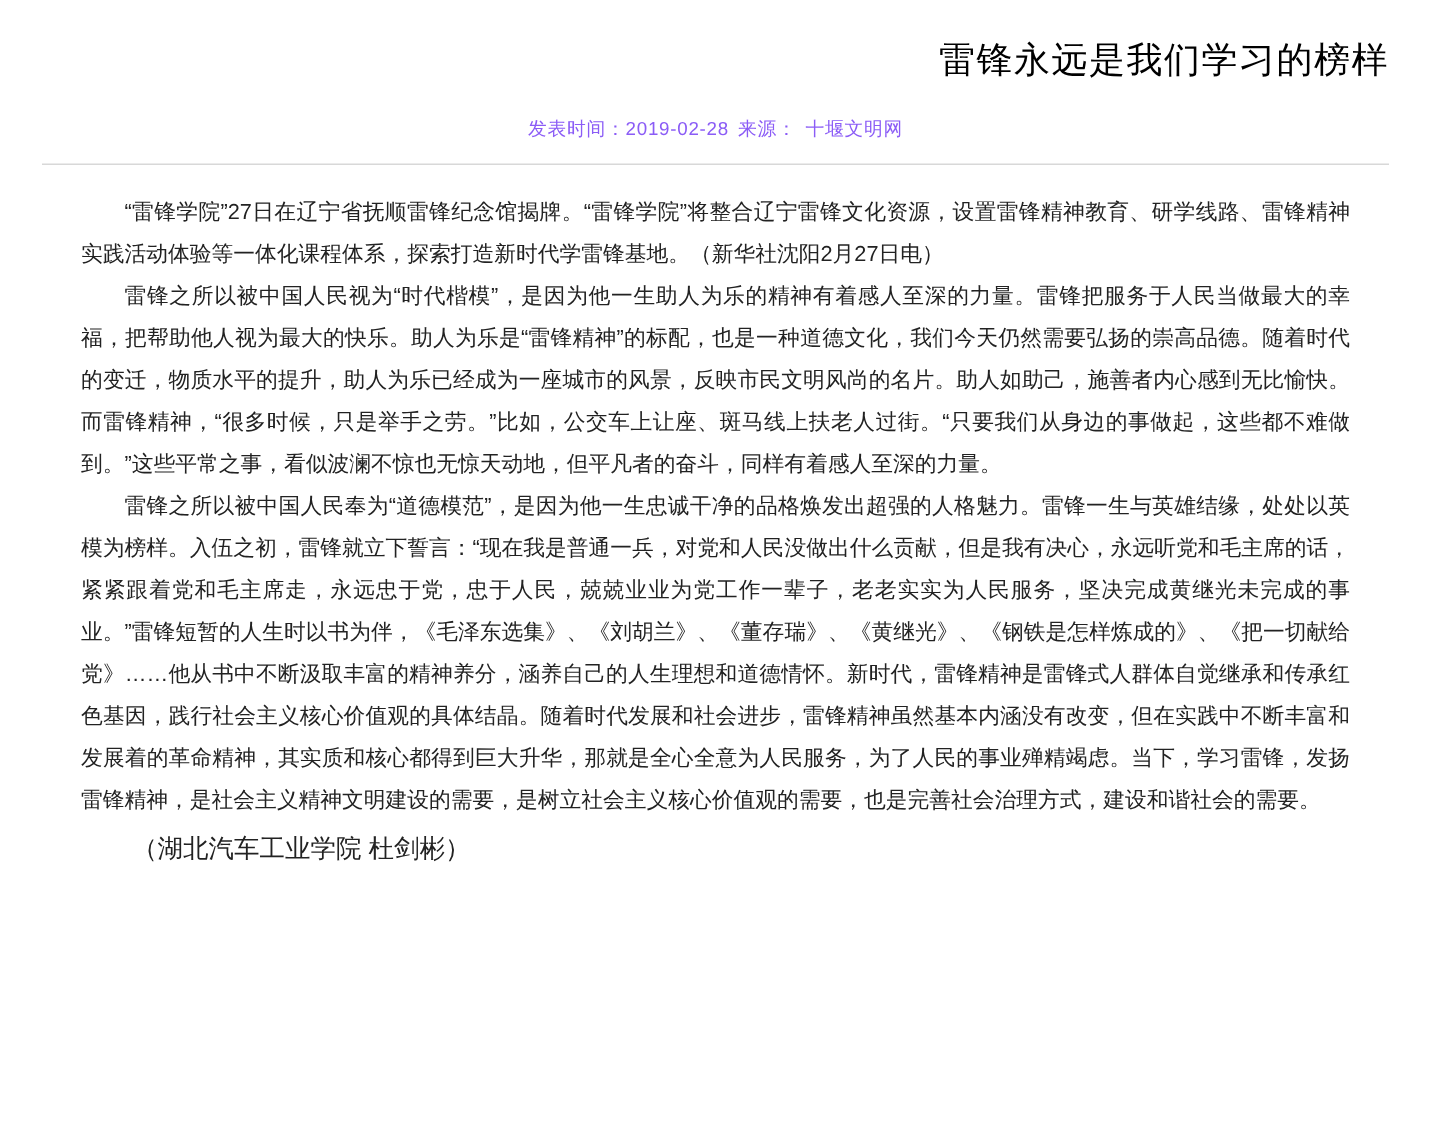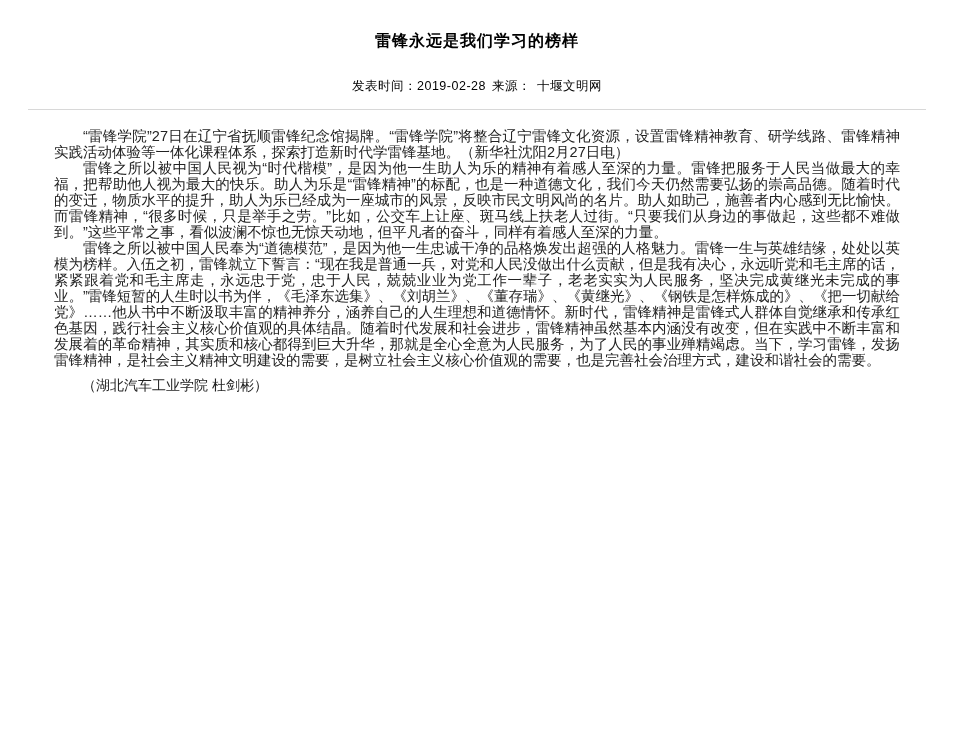--- a/index.html
+++ b/index.html
@@ -15,67 +15,67 @@
     overflow: hidden;
   }
   .page {
     position: relative;
     width: 954px;
     height: 753px;
     box-sizing: border-box;
     padding: 0 28px;
   }
   .article-title {
-    text-align: center;
-    font-size: 16px;
-    font-weight: bold;
+    text-align: right;
+    font-size: 24px;
+    font-weight: normal;
     color: #000000;
     letter-spacing: 1px;
     margin-top: 26px;
     margin-bottom: 0;
     line-height: 30px;
   }
   .meta-line {
     text-align: center;
     font-size: 12.5px;
-    color: #000000;
+    color: #8b5cf6;
     margin-top: 22px;
     letter-spacing: 0.5px;
   }
   .meta-line .sep {
     display: inline-block;
     width: 6px;
   }
   .divider {
     margin-top: 14px;
     border: none;
     border-top: 1px solid #d8d8d8;
     height: 0;
     width: 100%;
   }
   .body-copy {
     margin-top: 18px;
     padding: 0 26px;
     font-size: 14.5px;
-    line-height: 16px;
+    line-height: 28px;
     color: #222222;
     text-align: justify;
     text-justify: inter-ideograph;
   }
   .body-copy p {
     margin: 0 0 0 0;
     text-indent: 2em;
   }
   .body-copy p + p {
     margin-top: 0px;
   }
   .footer-sign {
     margin-top: 4px;
     padding: 0 26px;
-    font-size: 14px;
+    font-size: 17px;
     line-height: 27.5px;
     color: #222222;
     text-indent: 2em;
   }
 </style>
 </head>
 <body>
 
 <div class="page">
 

